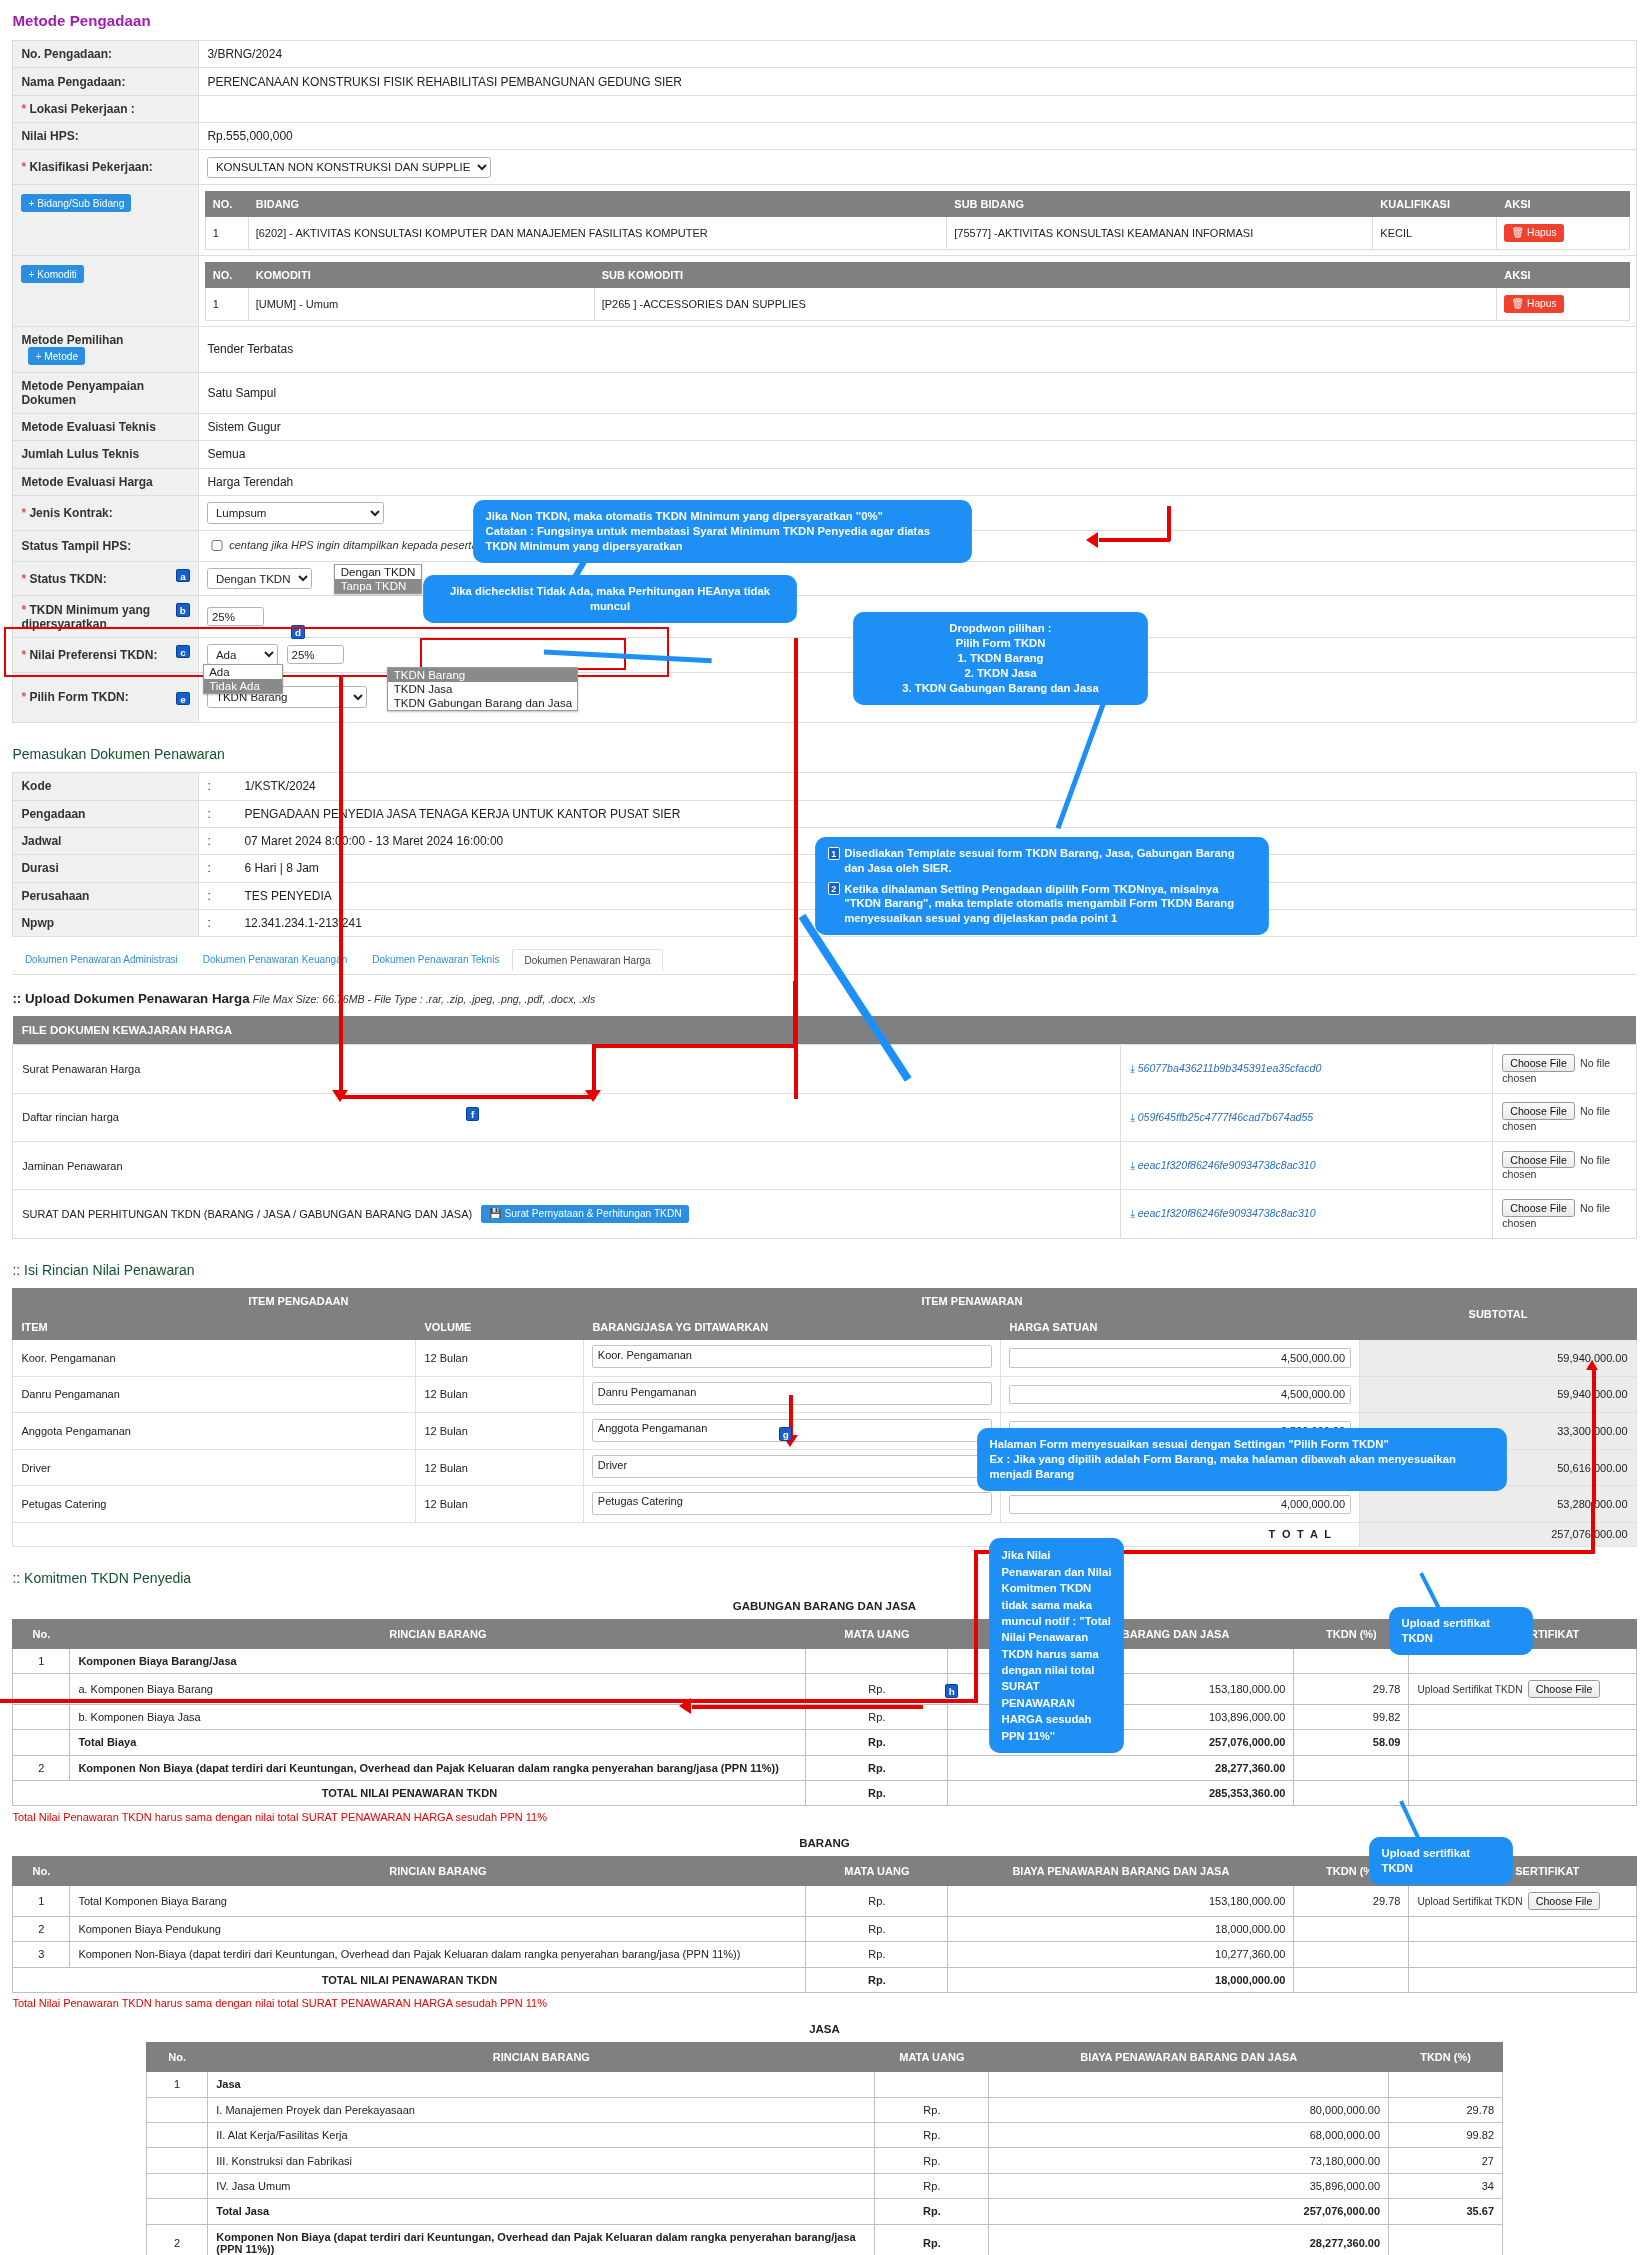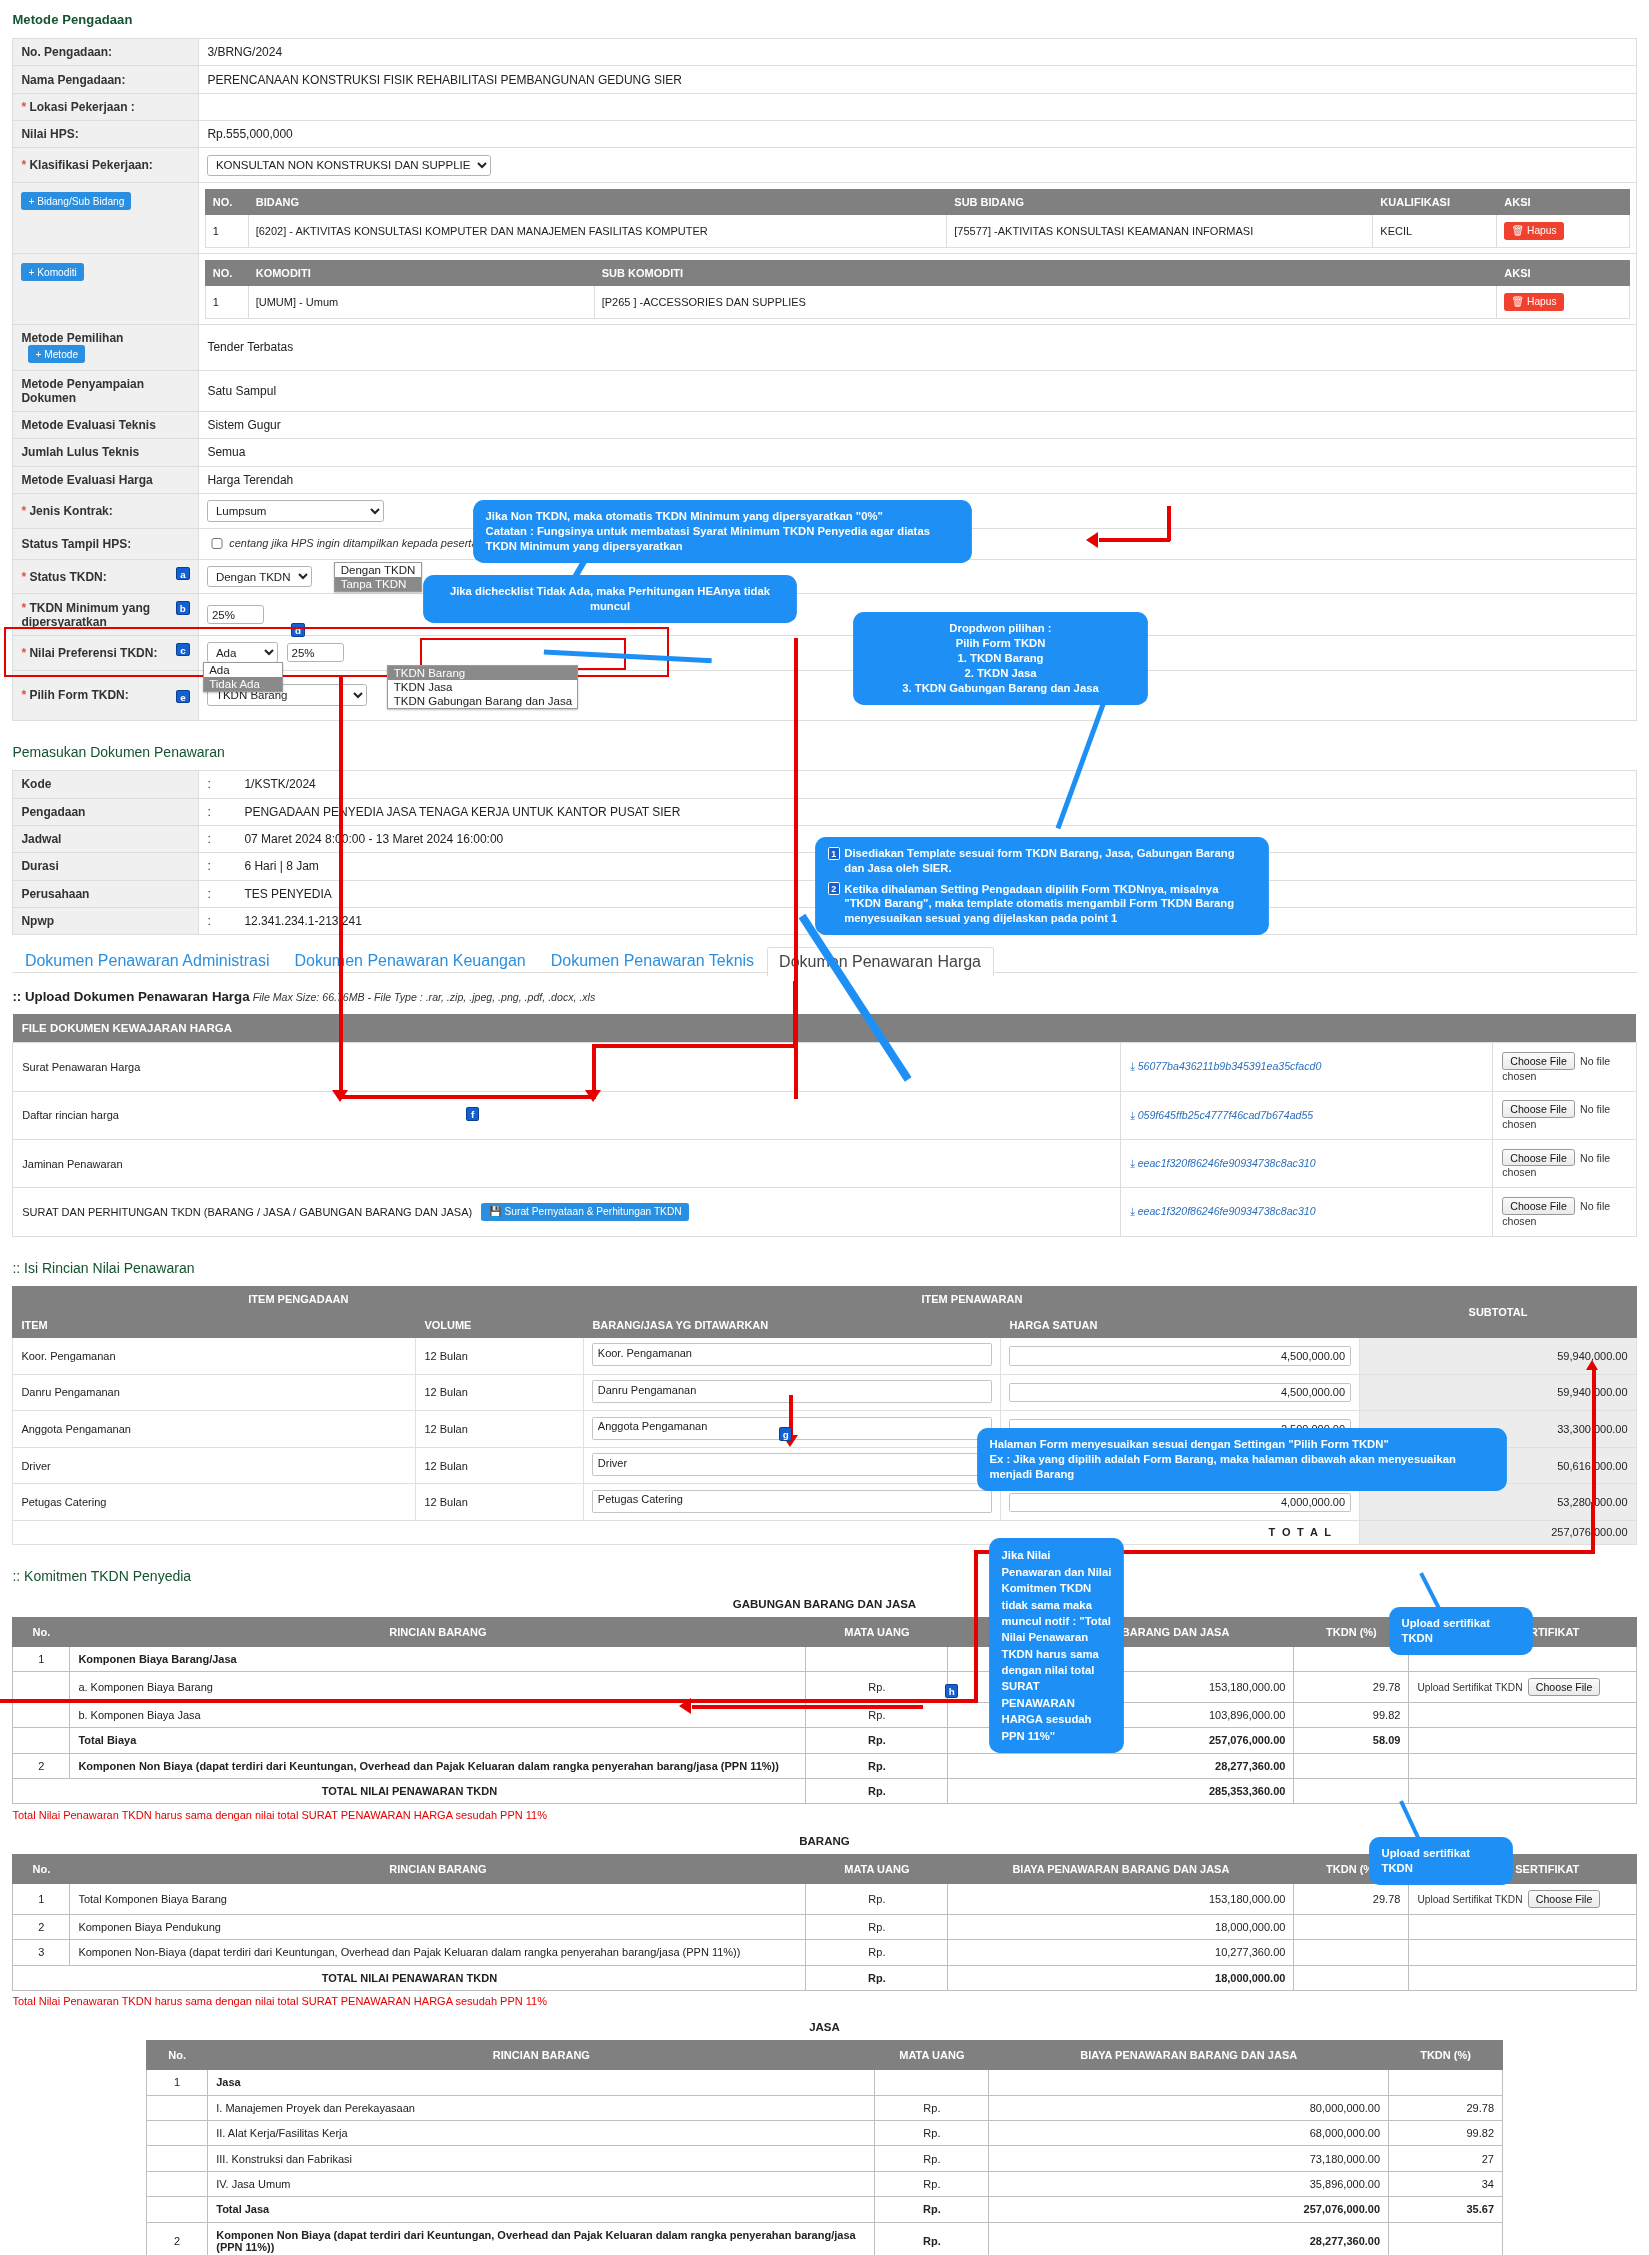--- a/index.html
+++ b/index.html
@@ -7,21 +7,21 @@
   body {
     width:1649px; min-height:2256px;
     background:#ffffff;
     font-family:"Liberation Sans", sans-serif;
     font-size:11.5px; color:#222;
     position:relative;
   }
   .page { position:relative; width:1649px; padding:0 12.4px; }
 
   h2.section-title {
-    font-size:13px; font-weight:bold; color:#14532d;
+    font-size:15px; font-weight:bold; color:#a21caf;
     margin:12.4px 0 10.6px 0; letter-spacing:0.1px;
   }
   .sub-title {
     font-size:14px; font-weight:normal; color:#14532d; margin:23px 0 10.6px 0;
   }
 
   
   table.info { border-collapse:collapse; width:100%; table-layout:fixed; }
   table.info td { border:0.9px solid #ddd; padding:6.2px 8px; vertical-align:middle; font-size:12px; }
   table.info td.lbl { width:186px; background:#f0f0f0; font-weight:bold; color:#333; }
@@ -99,21 +99,21 @@
   }
   .arrow-red-up {
     position:absolute; width:0; height:0; z-index:26;
     border-left:6.2px solid transparent; border-right:6.2px solid transparent;
     border-bottom:10.6px solid #e60000;
   }
 
   
   .tabs { border-bottom:0.9px solid #ddd; margin-top:10.6px; height:26.6px; }
   .tab {
-    display:inline-block; padding:5.3px 11.5px; font-size:16px; color:#2a8fe0;
+    display:inline-block; padding:5.3px 11.5px; font-size:10px; color:#2a8fe0;
     border:0.9px solid transparent; border-bottom:none; cursor:pointer; vertical-align:bottom;
   }
   .tab.active { color:#444; background:#fff; border-color:#ddd; border-radius:2.7px 2.7px 0 0; position:relative; top:0.9px; }
 
   .upload-head { font-size:13.3px; font-weight:bold; }
   .upload-meta { font-style:italic; font-weight:normal; font-size:10.6px; color:#333; }
 
   table.files { border-collapse:collapse; width:100%; margin-top:10.6px; table-layout:fixed; }
   table.files th { background:#808080; color:#fff; text-align:left; padding:8px 8.9px; font-size:11.5px; }
   table.files td { border:0.9px solid #ddd; padding:8.9px; font-size:11px; vertical-align:middle; }

